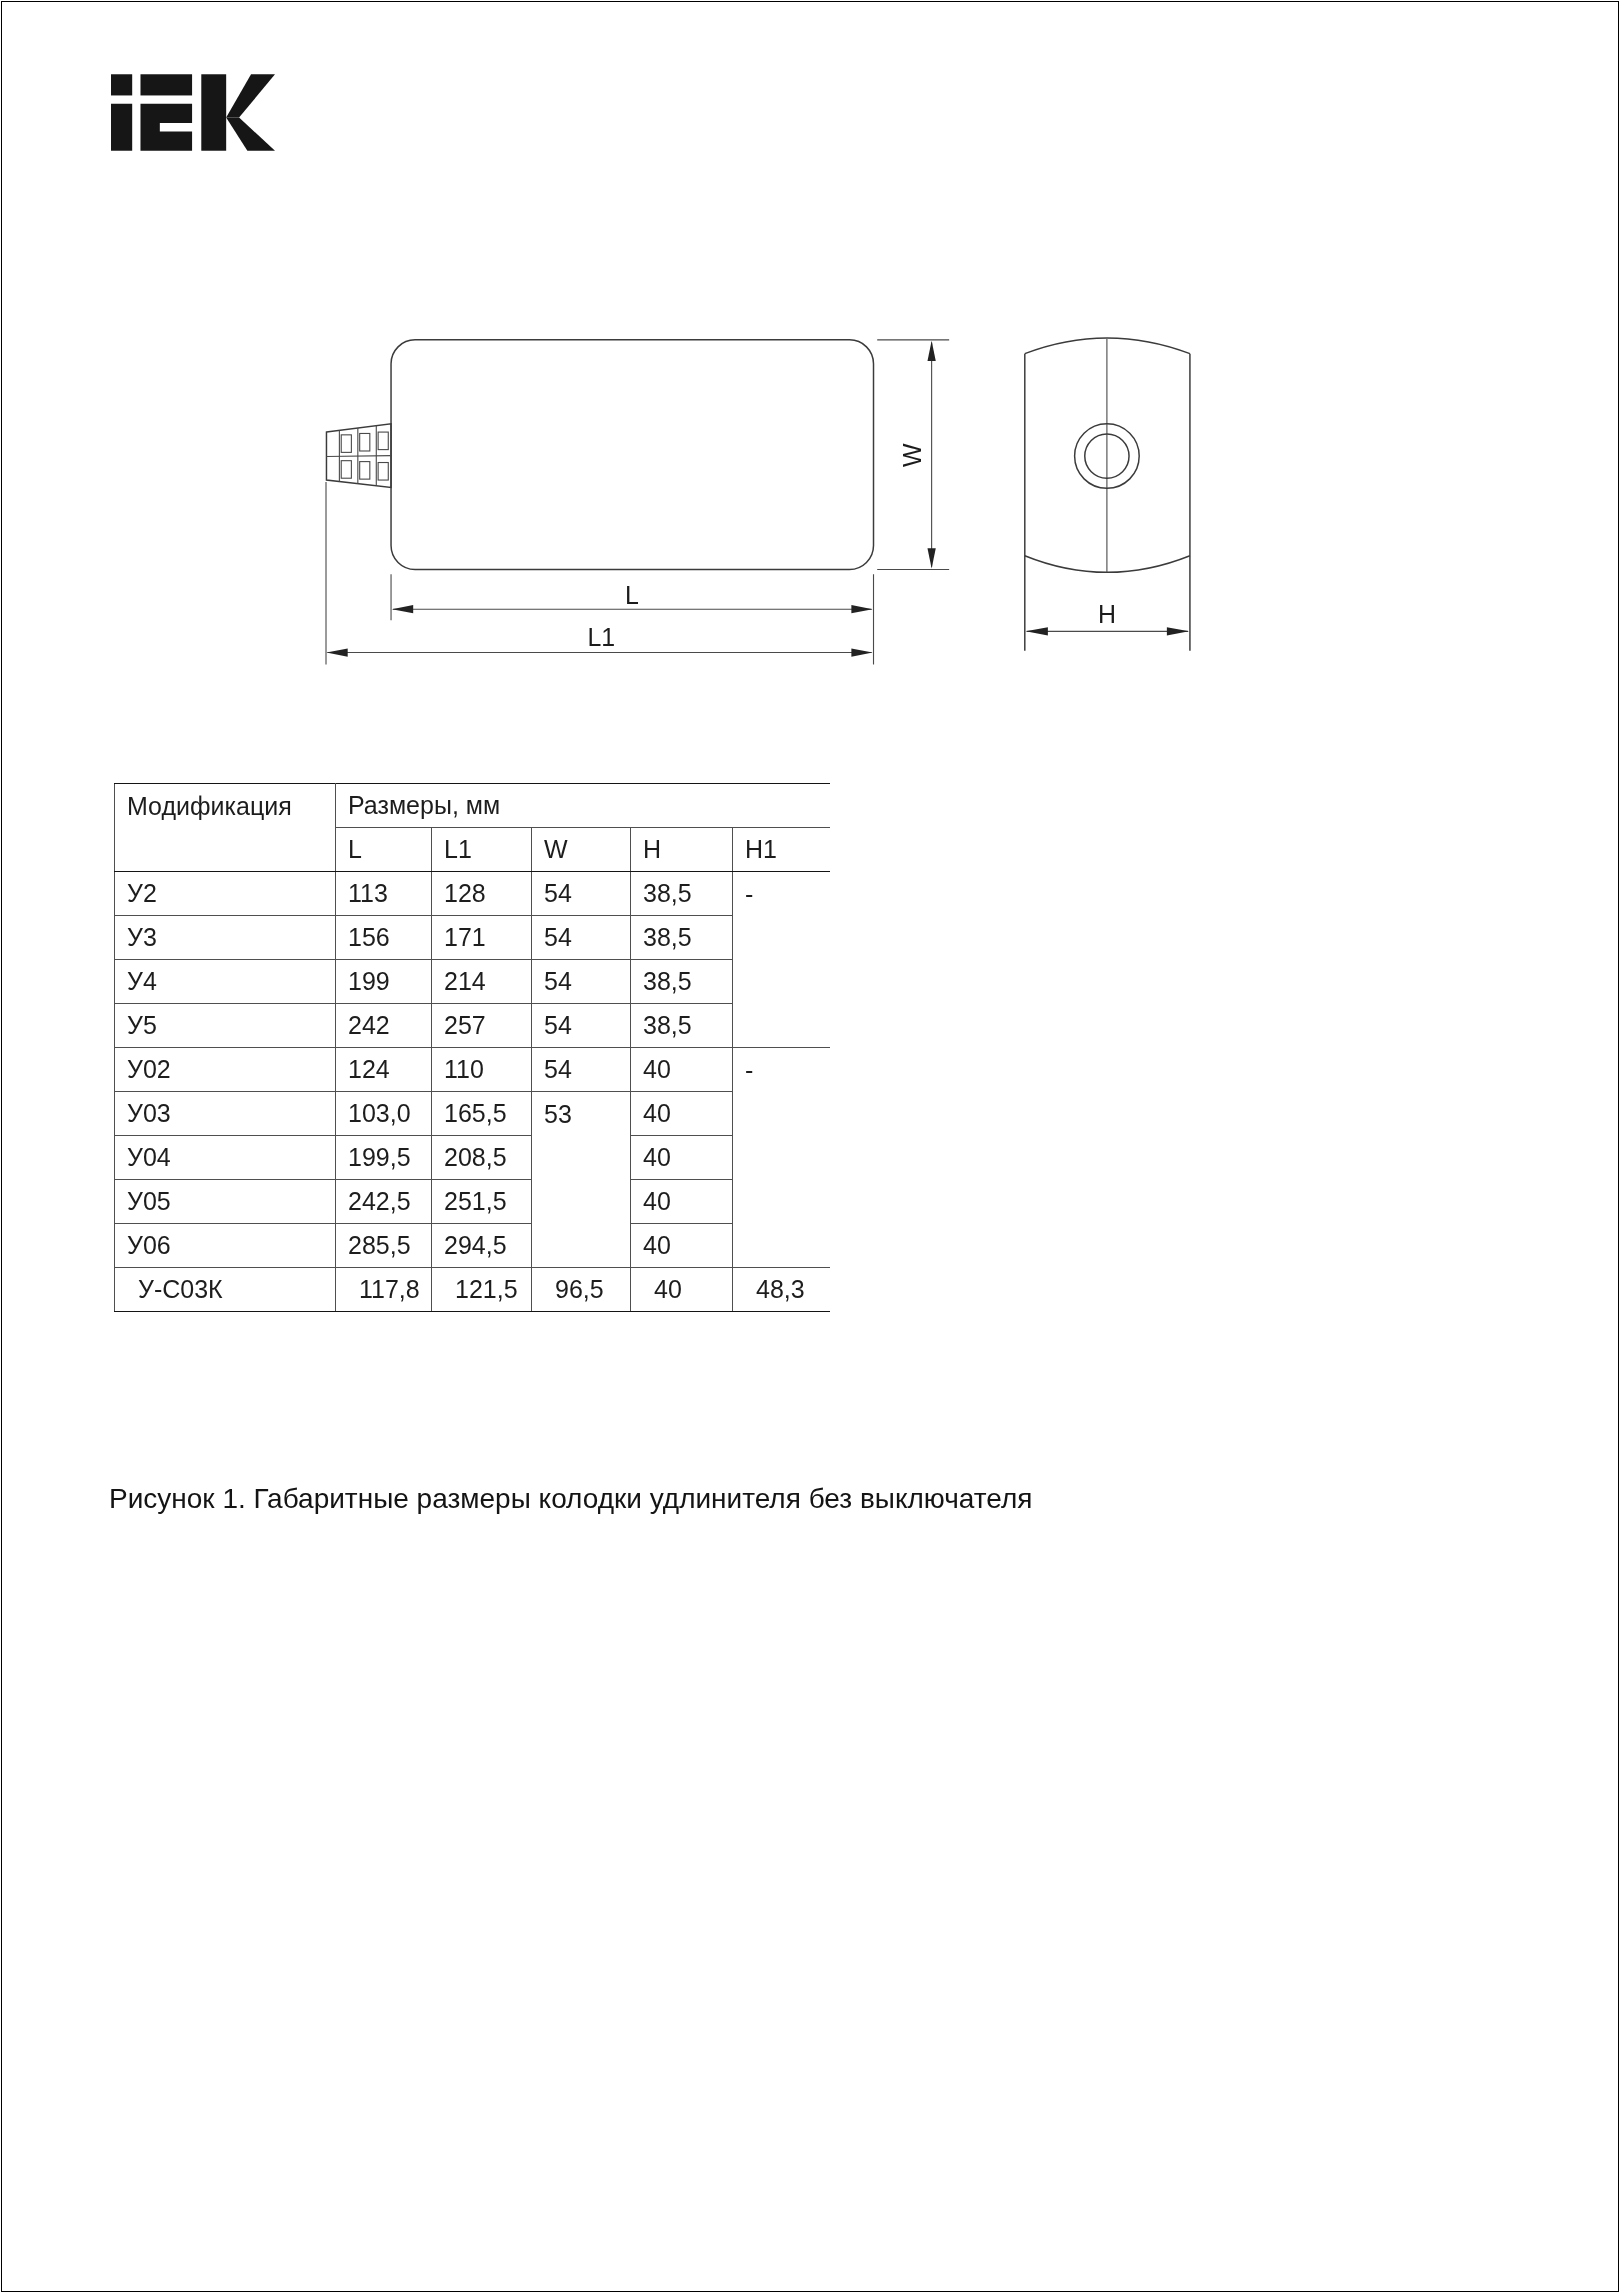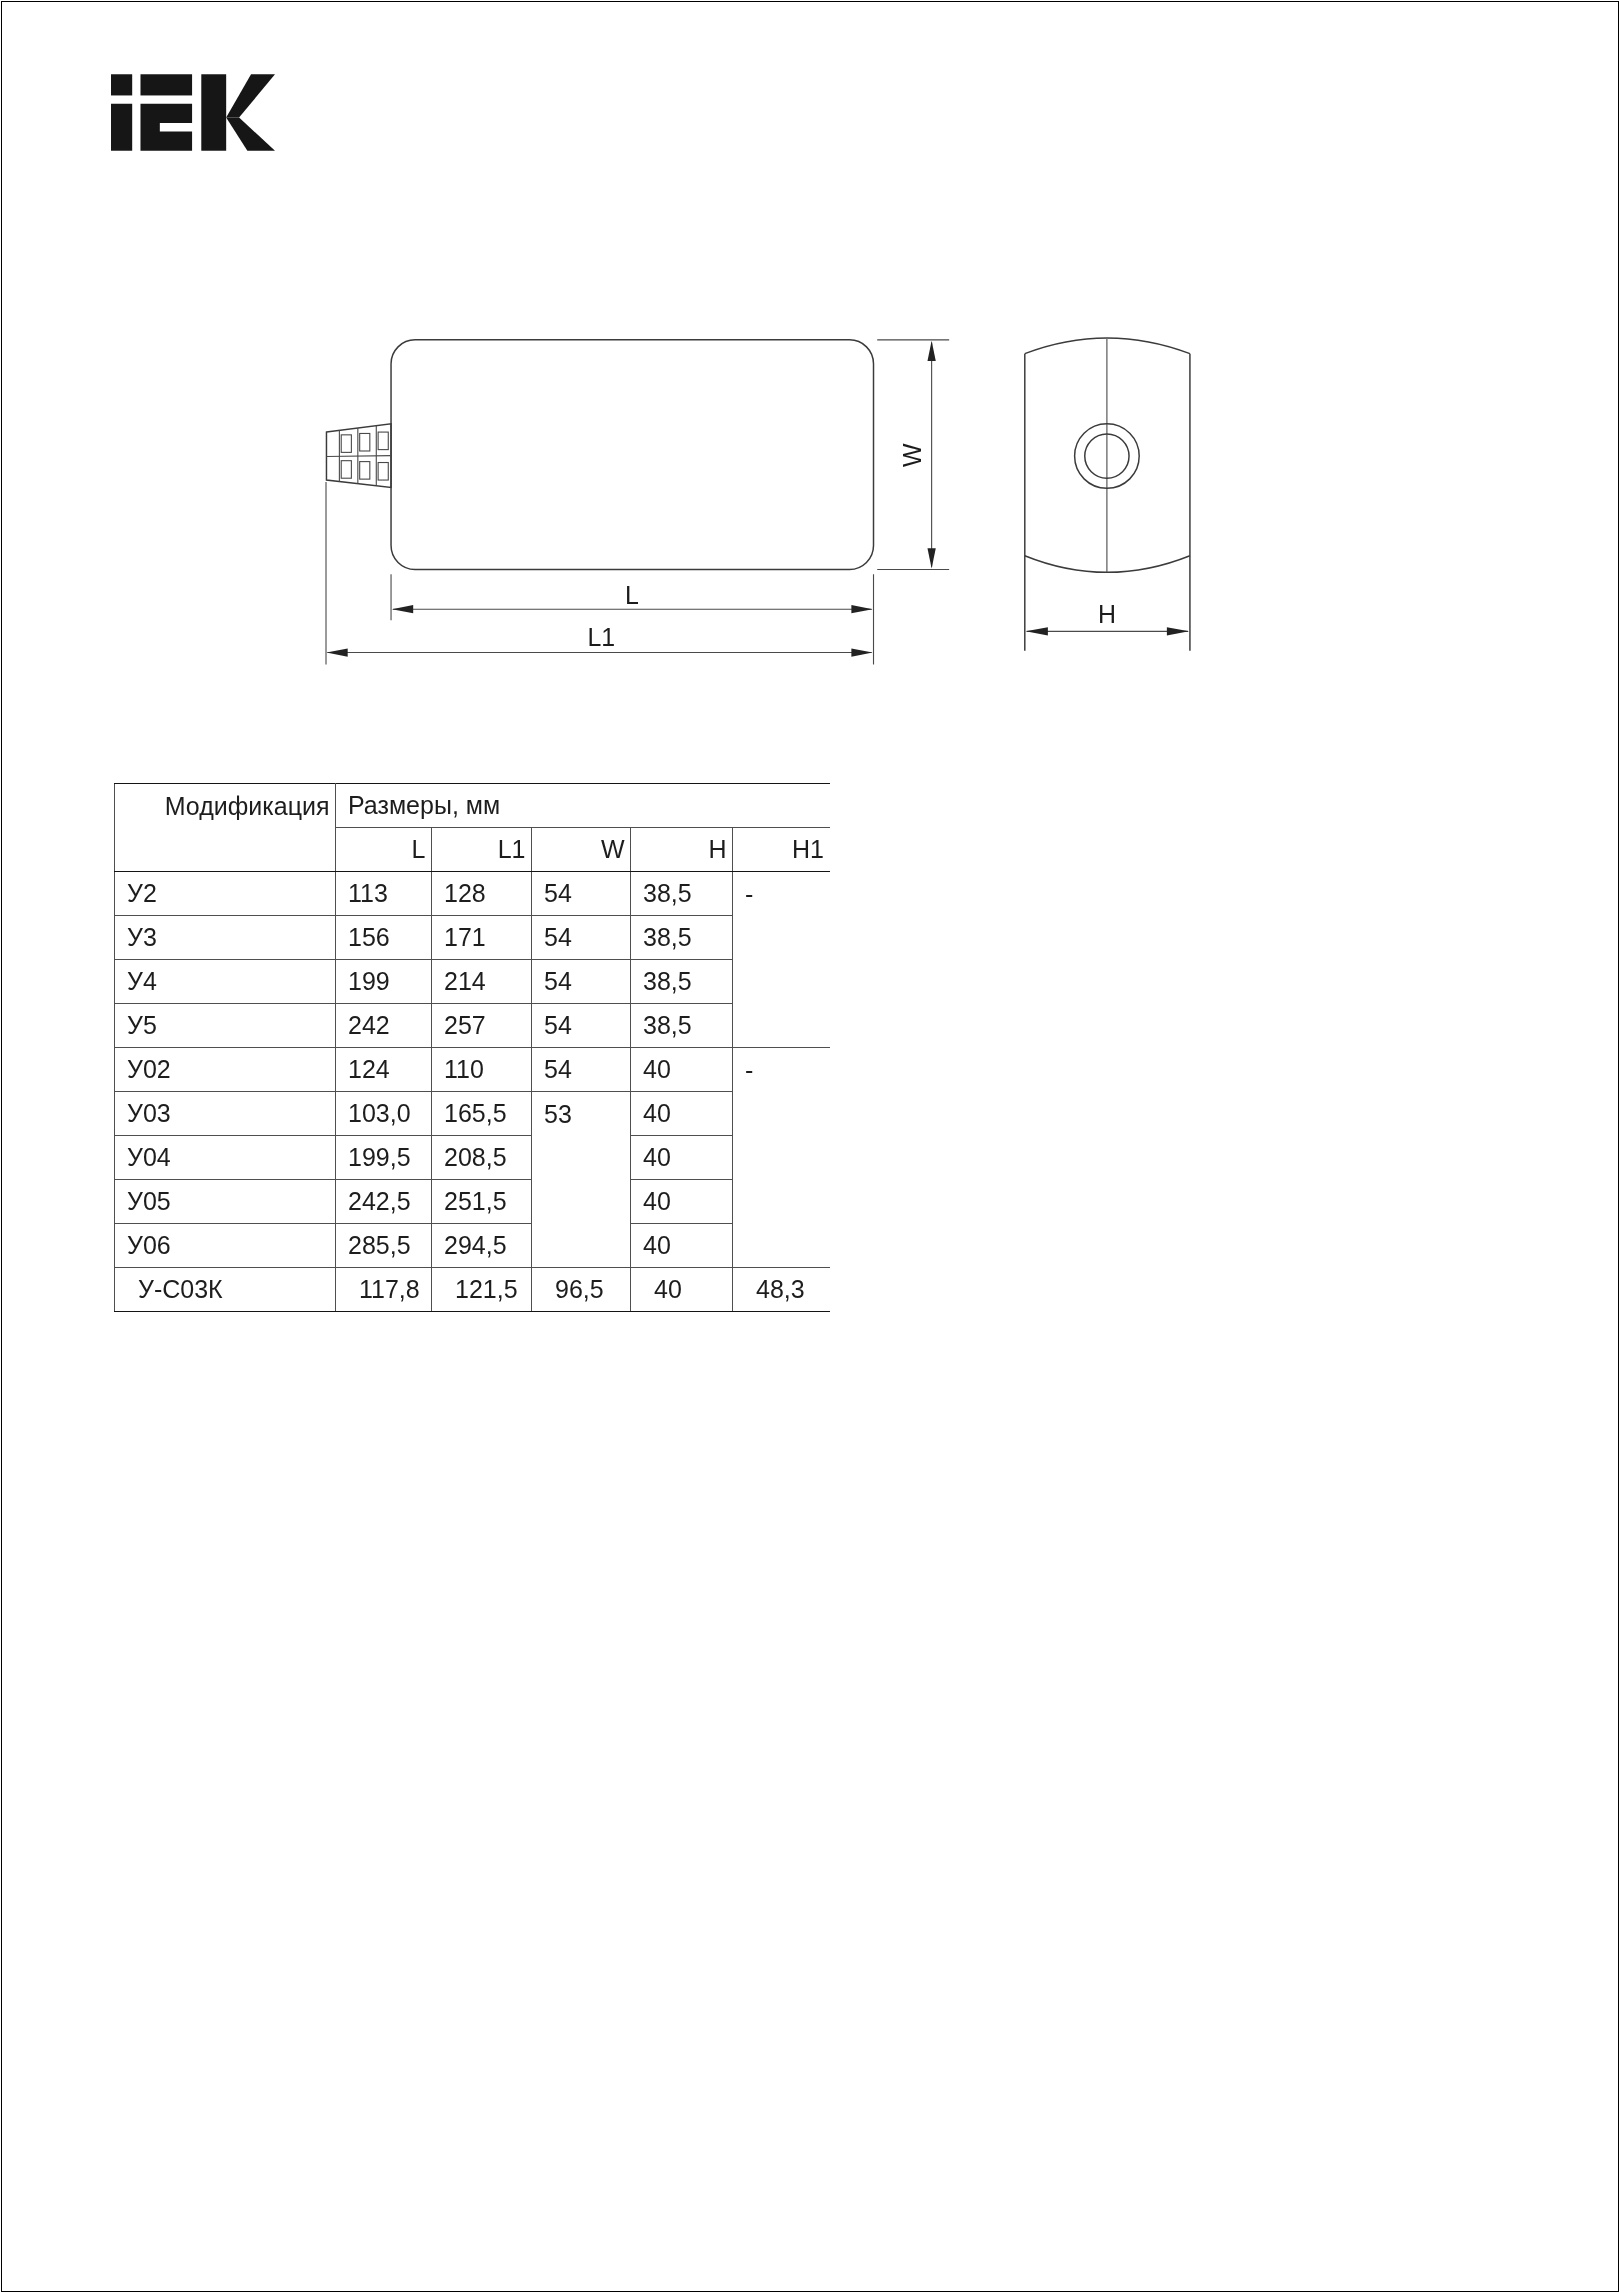--- a/index.html
+++ b/index.html
@@ -22,21 +22,21 @@
     border-collapse:collapse;table-layout:fixed;
     font-size:25px;color:#1d1d1d;
   }
   .dim-table th,.dim-table td{
     border:0.9px solid #4f4f4f;border-right:0.9px solid #4f4f4f;
     height:43px;padding:0 5.5px 0 12px;text-align:left;vertical-align:middle;
     font-weight:normal;white-space:nowrap;overflow:hidden;
   }
   .dim-table .no-r{border-right:none;}
   .dim-table tr.r0 th{border-top:1.8px solid #141414;}
-  .dim-table tr.hdr2 th,.dim-table .hb{border-bottom:1.8px solid #141414;text-align:right;}
+  .dim-table tr.hdr2 th,.dim-table .hb{border-bottom:1.8px solid #141414;}
   .dim-table tr.lastrow td{border-top:1.8px solid #141414;border-bottom:1.8px solid #141414;padding-left:23px;}
   .dim-table .vtop{vertical-align:top;padding-top:8.3px;}
   .caption{
     position:absolute;left:109px;top:1483px;font-size:28px;color:#141414;
     font-family:"Liberation Sans",sans-serif;white-space:nowrap;
   }
 </style>
 </head>
 <body>
 
@@ -206,14 +206,15 @@
         <td>У-С03К</td>
         <td>117,8</td>
         <td>121,5</td>
         <td>96,5</td>
         <td>40</td>
         <td class="no-r">48,3</td>
       </tr>
     </tbody>
   </table>
 
+  <div class="caption">Рисунок 1. Габаритные размеры колодки удлинителя без выключателя</div>
 </div>
 
 
 </body></html>

